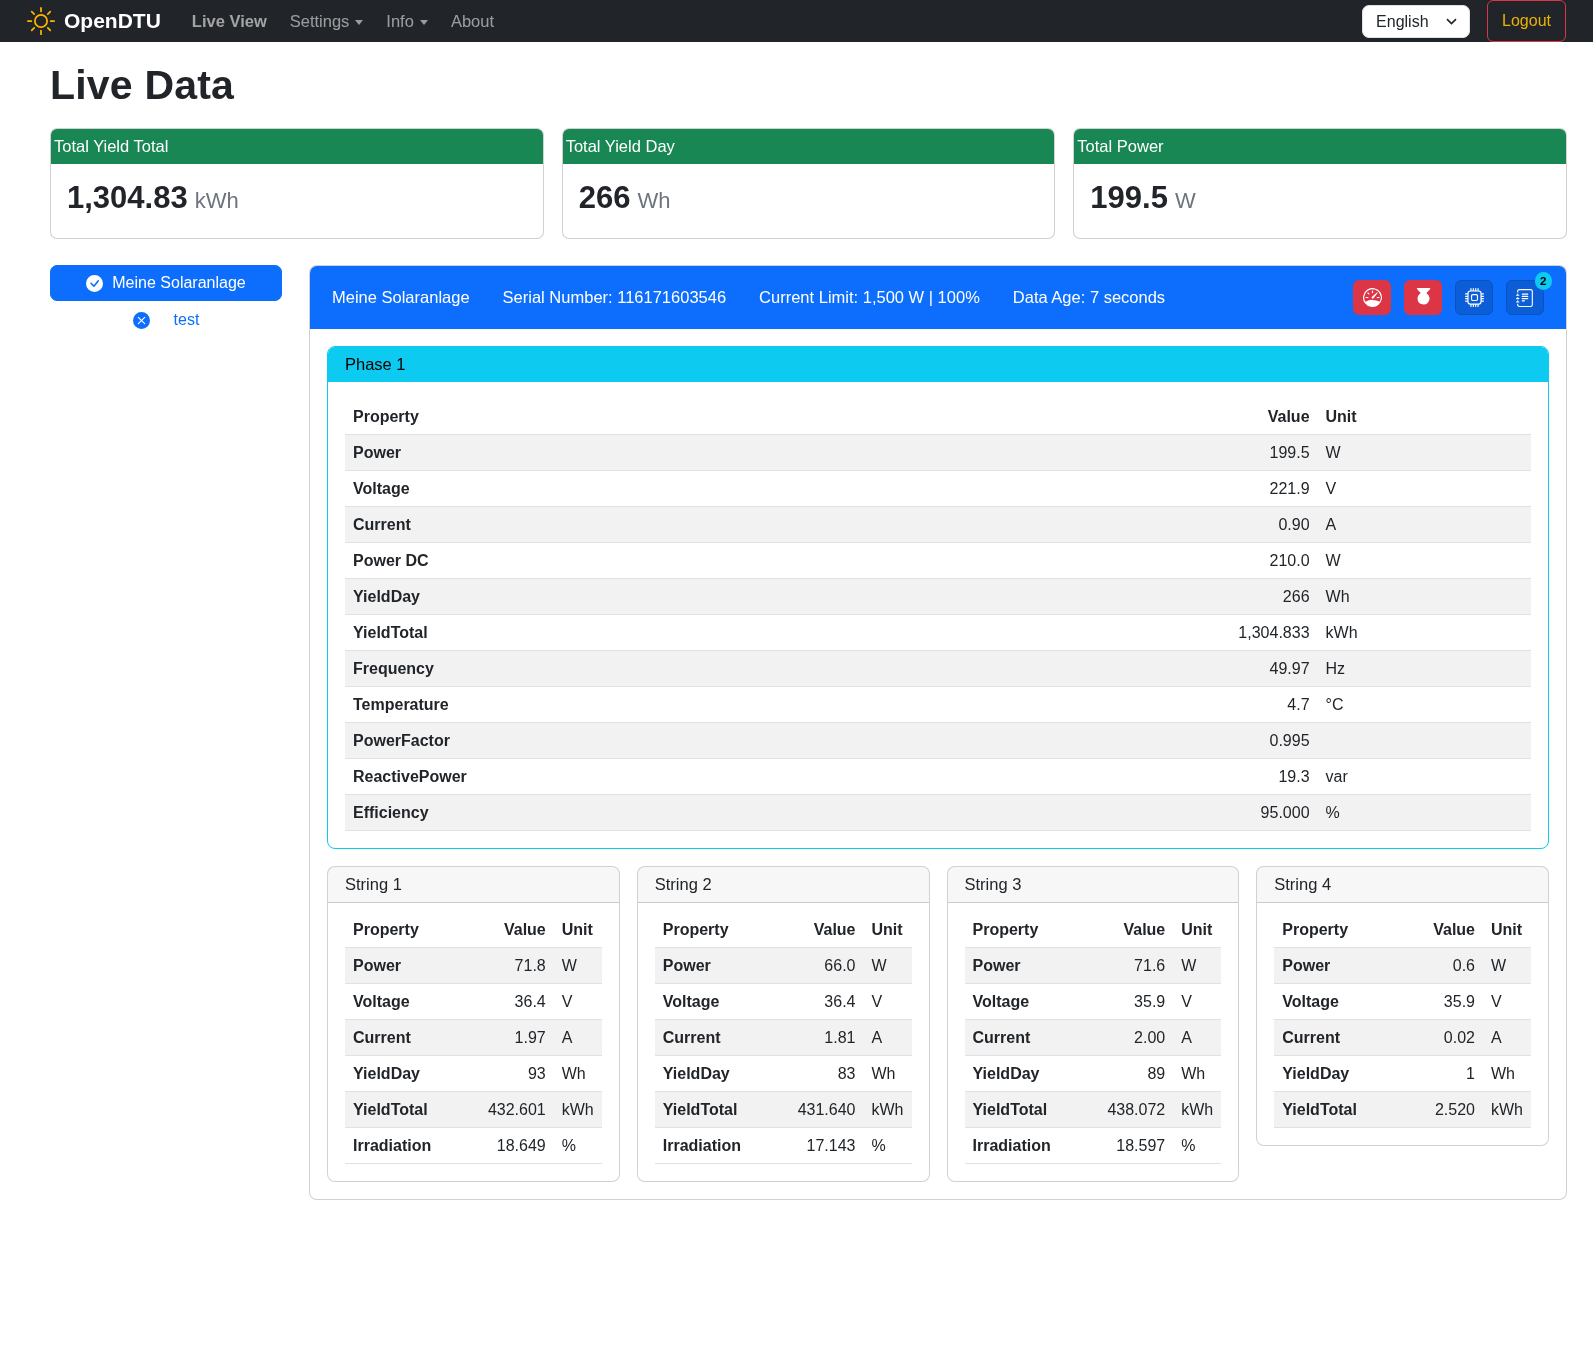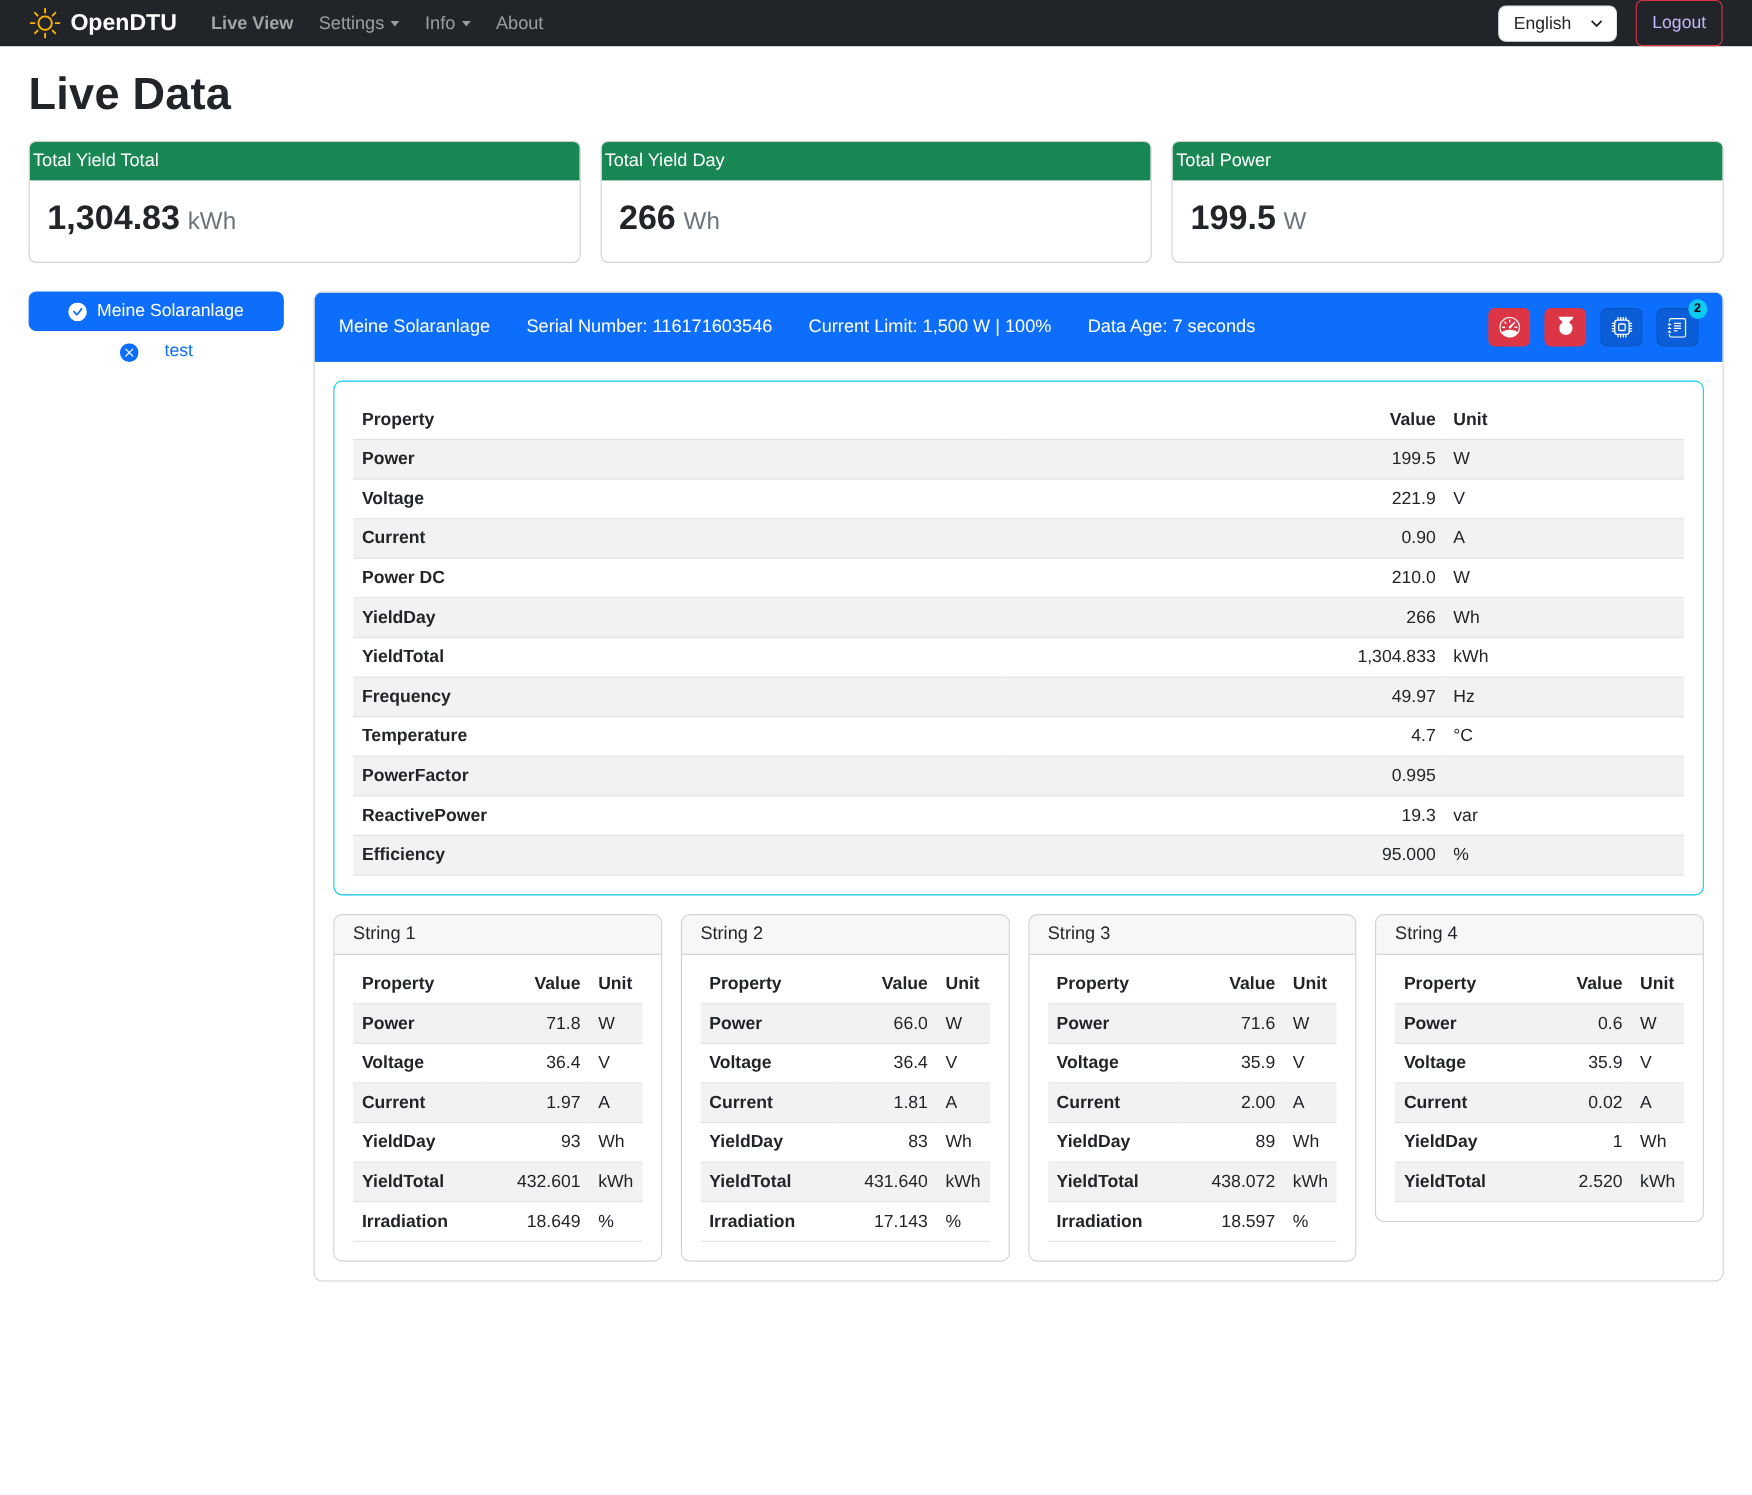--- a/index.html
+++ b/index.html
@@ -15,24 +15,24 @@
   .navbar { display:flex; align-items:center; background:#212529; height:42px; padding:0 27px; }
   .brand { display:flex; align-items:center; gap:9px; color:#fff; font-size:21px; font-weight:700; margin-right:22px; cursor:pointer; }
   .nav-links { display:flex; align-items:center; gap:5px; }
   .nav-link { color:rgba(255,255,255,.55); font-size:16.5px; padding:8px 9px; cursor:pointer; white-space:nowrap; }
   .nav-link.active { color:#a3a3a3;font-weight:bold; }
   .caret { display:inline-block; margin-left:6px; vertical-align:2px; border-top:5px solid; border-right:4.5px solid transparent; border-left:4.5px solid transparent; }
   .nav-right { margin-left:auto; display:flex; align-items:center; gap:17px; }
   .select-wrap { position:relative; }
   select.lang { appearance:none; -webkit-appearance:none; background:#fff; color:#212529; border:1px solid #dee2e6; border-radius:7px; font-size:16px; padding:7px 40px 7px 13px; font-family:inherit; cursor:pointer; }
   .select-wrap .chev { position:absolute; right:13px; top:50%; transform:translateY(-42%); pointer-events:none; }
-  .logout-btn { background:transparent; color:#c4b5fd; border:1px solid #dc3545; border-radius:6px; font-size:16px; padding:11px 14px; font-family:inherit; cursor:pointer; }
-
-  
-  .page { padding:0 26px 28px; }
+  .logout-btn { background:transparent; color:#eab308; border:1px solid #dc3545; border-radius:6px; font-size:16px; padding:11px 14px; font-family:inherit; cursor:pointer; }
+
+  
+  .page { padding:0 26px 28px;margin-left:24px; }
   h1.page-title { font-size:41px; font-weight:700; margin:20px 0 19px; letter-spacing:.2px; }
 
   
   .cards-row { display:flex; gap:18px; margin-bottom:26px; }
   .summary-card { flex:1; border:1px solid rgba(0,0,0,.18); border-radius:7px; overflow:hidden; background:#fff; }
   .sc-head { background:#198754; color:#fff; font-size:16.5px; padding:8px 3px; }
   .sc-body { text-align:left; padding:16px 16px 22px; font-size:31px; font-weight:700; }
   .sc-unit { font-size:22px; font-weight:500; color:#6c757d; margin-left:7px; }
 
   
@@ -168,20 +168,21 @@
               <path d="M1 5v-.5a.5.5 0 0 1 1 0V5h.5a.5.5 0 0 1 0 1h-2a.5.5 0 0 1 0-1H1zm0 3v-.5a.5.5 0 0 1 1 0V8h.5a.5.5 0 0 1 0 1h-2a.5.5 0 0 1 0-1H1zm0 3v-.5a.5.5 0 0 1 1 0v.5h.5a.5.5 0 0 1 0 1h-2a.5.5 0 0 1 0-1H1z"></path>
             </svg>
             <span class="badge">2</span>
           </button>
         </span>
       </div>
 
       <div class="main-body">
 
         <div class="phase-panel">
+          <div class="phase-head">Phase 1</div>
           <div class="phase-body">
             <table class="data">
               <thead>
                 <tr>
                   <th>Property</th>
                   <th class="val">Value</th>
                   <th class="unit">Unit</th>
                 </tr>
               </thead>
               <tbody>

